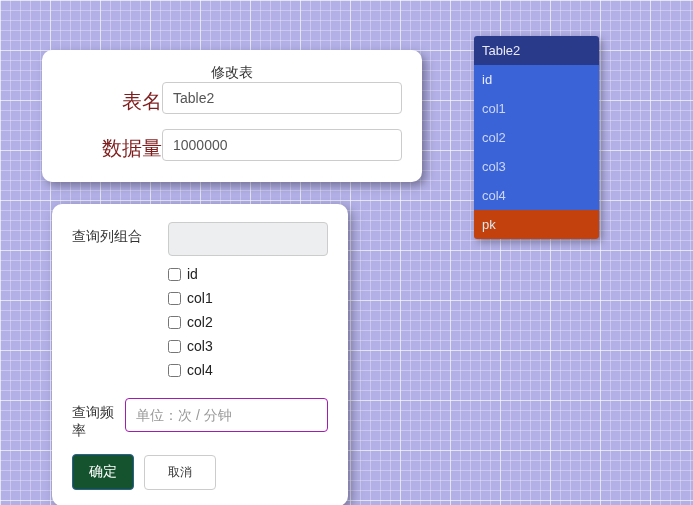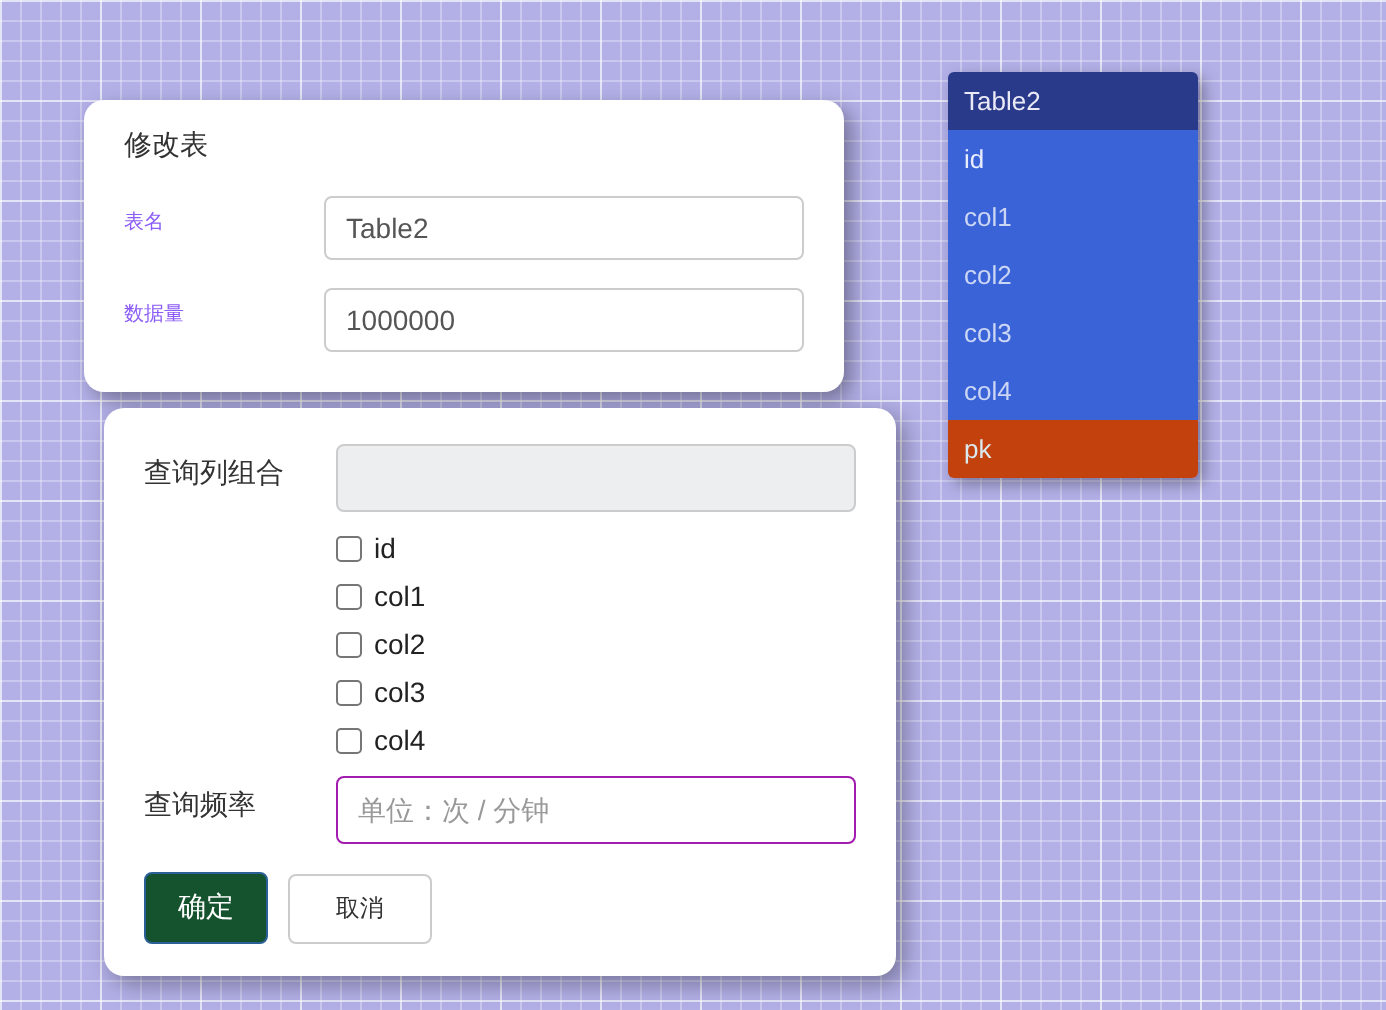--- a/index.html
+++ b/index.html
@@ -23,52 +23,53 @@
       left: 42px;
       top: 50px;
       width: 380px;
       background: #fff;
       border-radius: 10px;
       box-shadow: 4px 4px 10px rgba(0,0,0,0.35);
       padding: 14px 20px 20px 20px;
     }
     .modal1 .title {
       font-size: 14px;
-      margin-bottom: 16px;
-      color: #333;
+      color: #333;
+      text-align: center;
     }
     .form-row {
       display: flex;
       align-items: flex-start;
       margin-bottom: 14px;
     }
     .form-row label {
       width: 100px;
       padding-top: 6px;
-      color: #8b5cf6;
-      font-size: 10px;
+      color: #7f1d1d;
+      font-size: 20px;
+      text-align: right;
     }
     .form-row input[type="text"], .form-row textarea {
       flex: 1;
       border: 1px solid #ccc;
       border-radius: 4px;
       padding: 7px 10px;
       font-size: 14px;
       color: #555;
       font-family: inherit;
     }
     .form-row textarea {
       height: 48px;
       resize: both;
     }
     .modal2 {
       position: absolute;
       left: 52px;
       top: 204px;
-      width: 396px;
+      width: 296px;
       background: #fff;
       border-radius: 10px;
       box-shadow: 4px 4px 12px rgba(0,0,0,0.35);
       padding: 18px 20px 16px 20px;
     }
     .form-row2 {
       display: flex;
       align-items: flex-start;
       margin-bottom: 10px;
     }
@@ -199,21 +200,21 @@
     <div class="checkbox-item">
       <input type="checkbox" style="">
       <span>col3</span>
     </div>
     <div class="checkbox-item">
       <input type="checkbox" style="">
       <span>col4</span>
     </div>
   </div>
 
-  <div class="form-row2" style="margin-top:10px;">
+  <div class="form-row2" style="margin-top:20px;">
     <label class="lbl">查询频率</label>
     <input type="text" class="freq-input" placeholder="单位：次 / 分钟" style="">
   </div>
 
   <div class="btn-row">
     <button class="btn-primary">确定</button>
     <button class="btn-default">取消</button>
   </div>
 </div>
 

